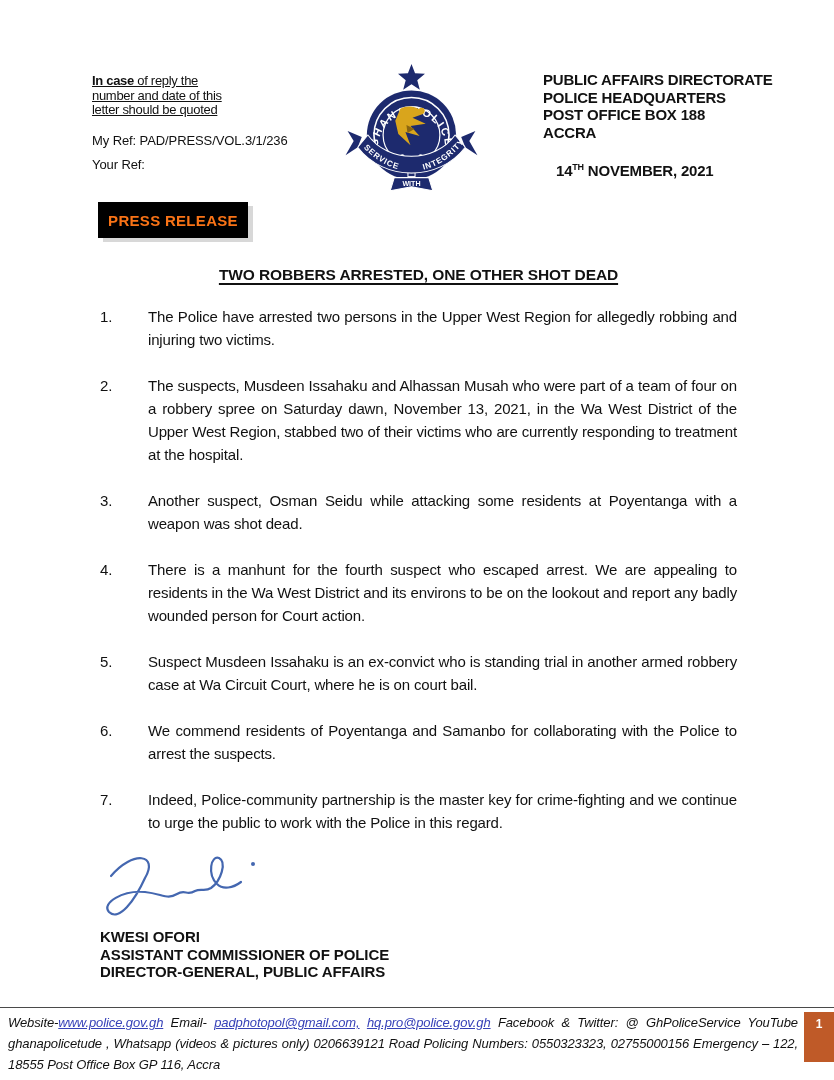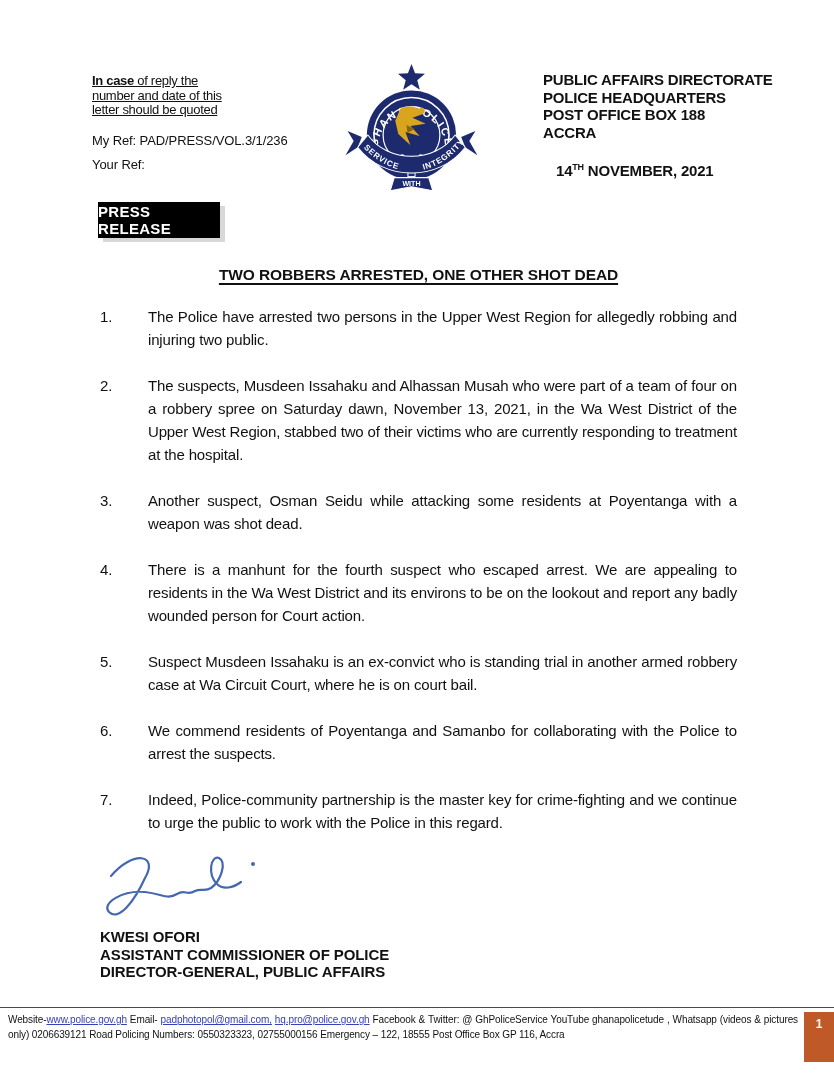--- a/index.html
+++ b/index.html
@@ -17,22 +17,22 @@
   .my-ref{top:133px;}
   .your-ref{top:157px;}
 
   .crest{position:absolute;left:343px;top:62px;width:138px;height:142px;}
 
   .hq{position:absolute;left:543px;top:71px;font-weight:bold;font-size:15px;line-height:17.5px;letter-spacing:-0.2px;}
   .date{position:absolute;left:556px;top:162px;font-weight:bold;font-size:15px;letter-spacing:-0.2px;}
   .date sup{font-size:9px;vertical-align:super;}
 
   .press-box{
-    position:absolute;left:98px;top:202px;width:122px;height:36px;background:#000;
-    color:#ffffff;font-weight:bold;font-size:15px;letter-spacing:0.3px;
+    position:absolute;left:98px;top:202px;width:150px;height:36px;background:#000;
+    color:#f97316;font-weight:bold;font-size:15px;letter-spacing:0.3px;
     display:flex;align-items:center;justify-content:center;
     box-shadow:5px 4px 0 #d8d8d8;
   }
 
   .doc-title{position:absolute;left:100px;top:266px;width:637px;text-align:center;}
   .doc-title span{
     font-weight:bold;font-size:15.5px;letter-spacing:-0.1px;
     text-decoration:underline;text-decoration-thickness:2px;text-underline-offset:3px;
   }
 
@@ -41,21 +41,21 @@
   .item .num{width:48px;flex:none;}
   .item .txt{flex:1;text-align:justify;letter-spacing:-0.15px;}
 
   .sig-svg{position:absolute;left:93px;top:850px;}
   .sig-block{position:absolute;left:100px;top:928px;font-weight:bold;font-size:15px;line-height:17.5px;letter-spacing:-0.1px;}
 
   .divider{position:absolute;left:0;top:1007px;width:834px;height:0;border-top:1.5px solid #4a4a4a;}
 
   .footer{
     position:absolute;left:8px;top:1012px;width:790px;
-    font-size:10px;line-height:15px;
+    font-size:13px;font-style:italic;line-height:21px;
     text-align:justify;letter-spacing:-0.1px;color:#111;
   }
   .footer .link{color:#3641b8;text-decoration:underline;cursor:pointer;}
 
   .page-badge{
     position:absolute;right:0;top:1012px;width:30px;height:50px;background:#bf5a28;
     color:#fff;font-size:12px;font-weight:bold;text-align:center;padding-top:5px;box-sizing:border-box;
   }
 </style>
 </head>
@@ -132,21 +132,21 @@
     <span>PRESS RELEASE</span>
   </div>
 
   <div class="doc-title">
     <span>TWO ROBBERS ARRESTED, ONE OTHER SHOT DEAD</span>
   </div>
 
   <div class="body-list">
     <div class="item">
       <div class="num">1.</div>
-      <div class="txt">The Police have arrested two persons in the Upper West Region for allegedly robbing and injuring two public.</div>
+      <div class="txt">The Police have arrested two persons in the Upper West Region for allegedly robbing and injuring two victims.</div>
     </div>
     <div class="item">
       <div class="num">2.</div>
       <div class="txt">The suspects,  Musdeen Issahaku and Alhassan Musah who were part of a team of four on a robbery spree on Saturday dawn, November 13, 2021, in the Wa West District of the Upper West Region, stabbed two of their victims who are currently responding to treatment at the hospital.</div>
     </div>
     <div class="item">
       <div class="num">3.</div>
       <div class="txt">Another suspect, Osman Seidu while attacking some residents at Poyentanga with a weapon was shot dead.</div>
     </div>
     <div class="item">

